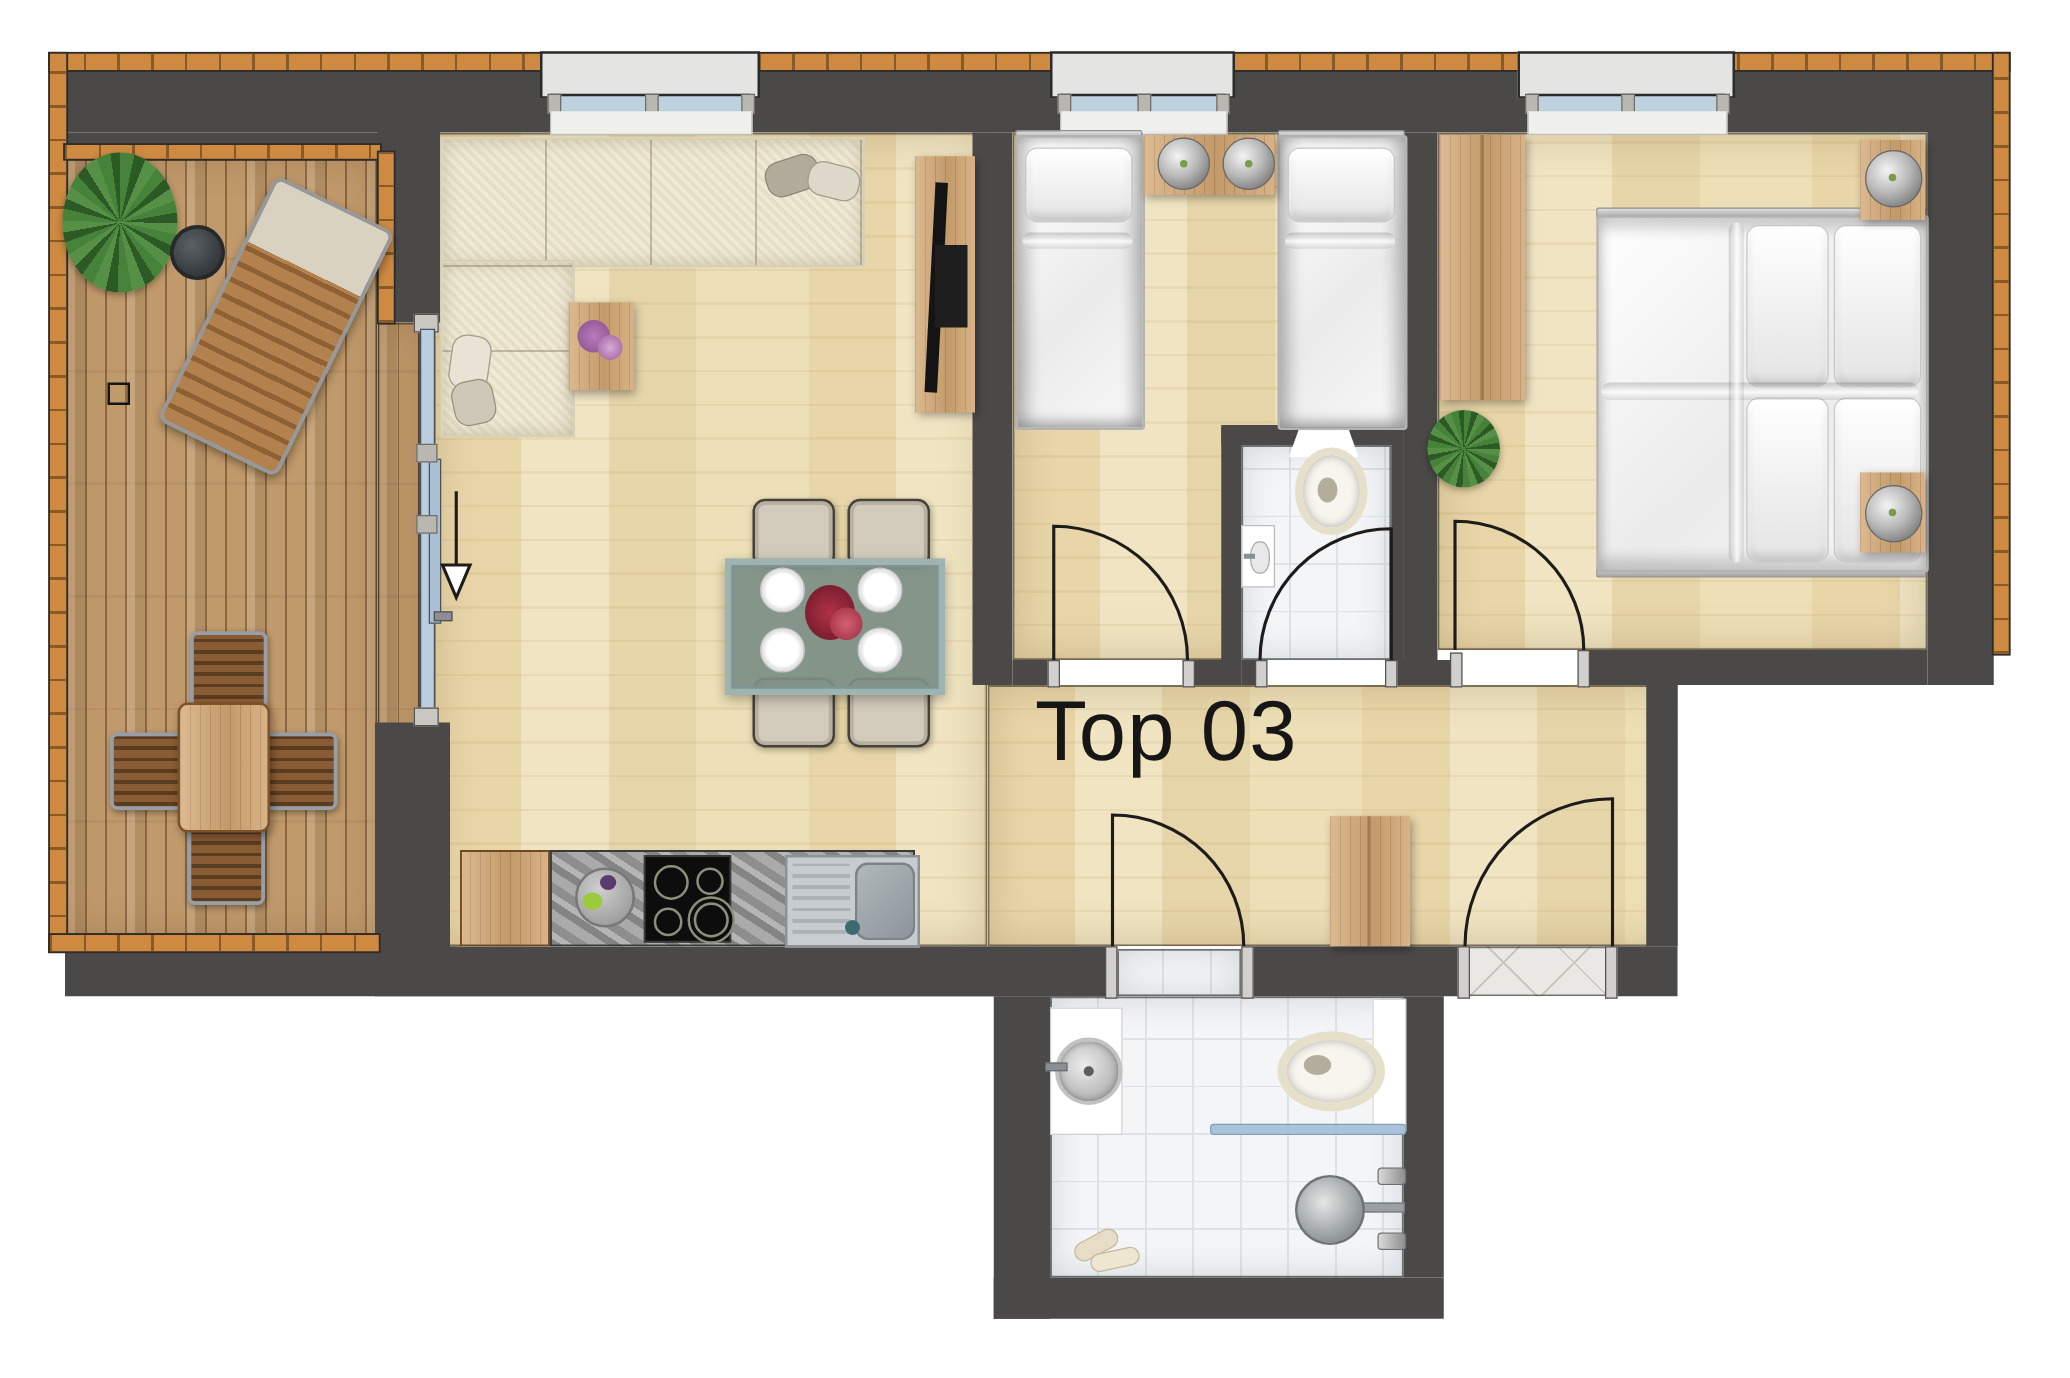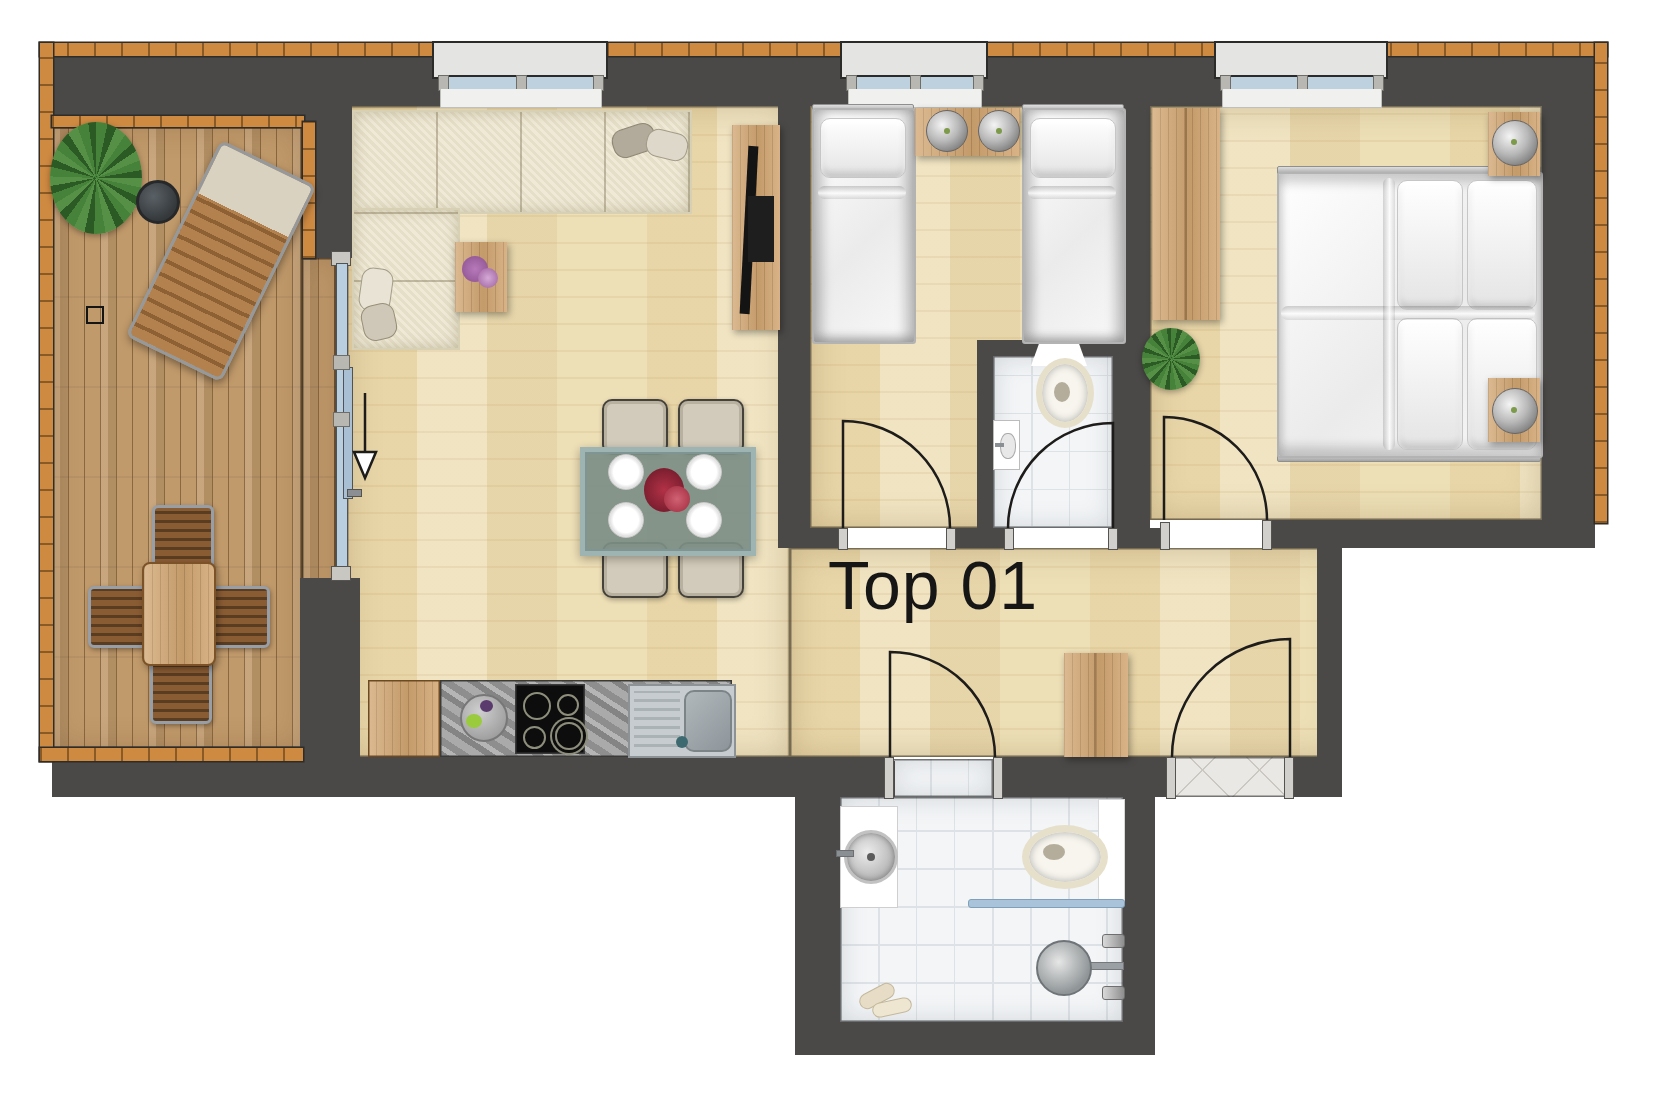--- a/index.html
+++ b/index.html
@@ -281,15 +281,15 @@
       <path d="M843,528 L843,421 A107,107 0 0 1 950,528"></path>
       <path d="M1113,528 L1113,423 A105,105 0 0 0 1008,528"></path>
       <path d="M1164,520 L1164,417 A103,103 0 0 1 1267,520"></path>
       <path d="M890,757 L890,652 A105,105 0 0 1 995,757"></path>
       <path d="M1290,757 L1290,639 A118,118 0 0 0 1172,757"></path>
       <path d="M365,393 L365,452"></path>
       <path d="M365,478 L354,452 L376,452 Z" fill="#ffffff"></path>
     </g>
   </svg>
 
-  <div class="a title" style="left:828px;top:546px">Top 01</div>
+  <div class="a title" style="left:828px;top:546px">Top 03</div>
 
 </div>
 
 </body></html>

